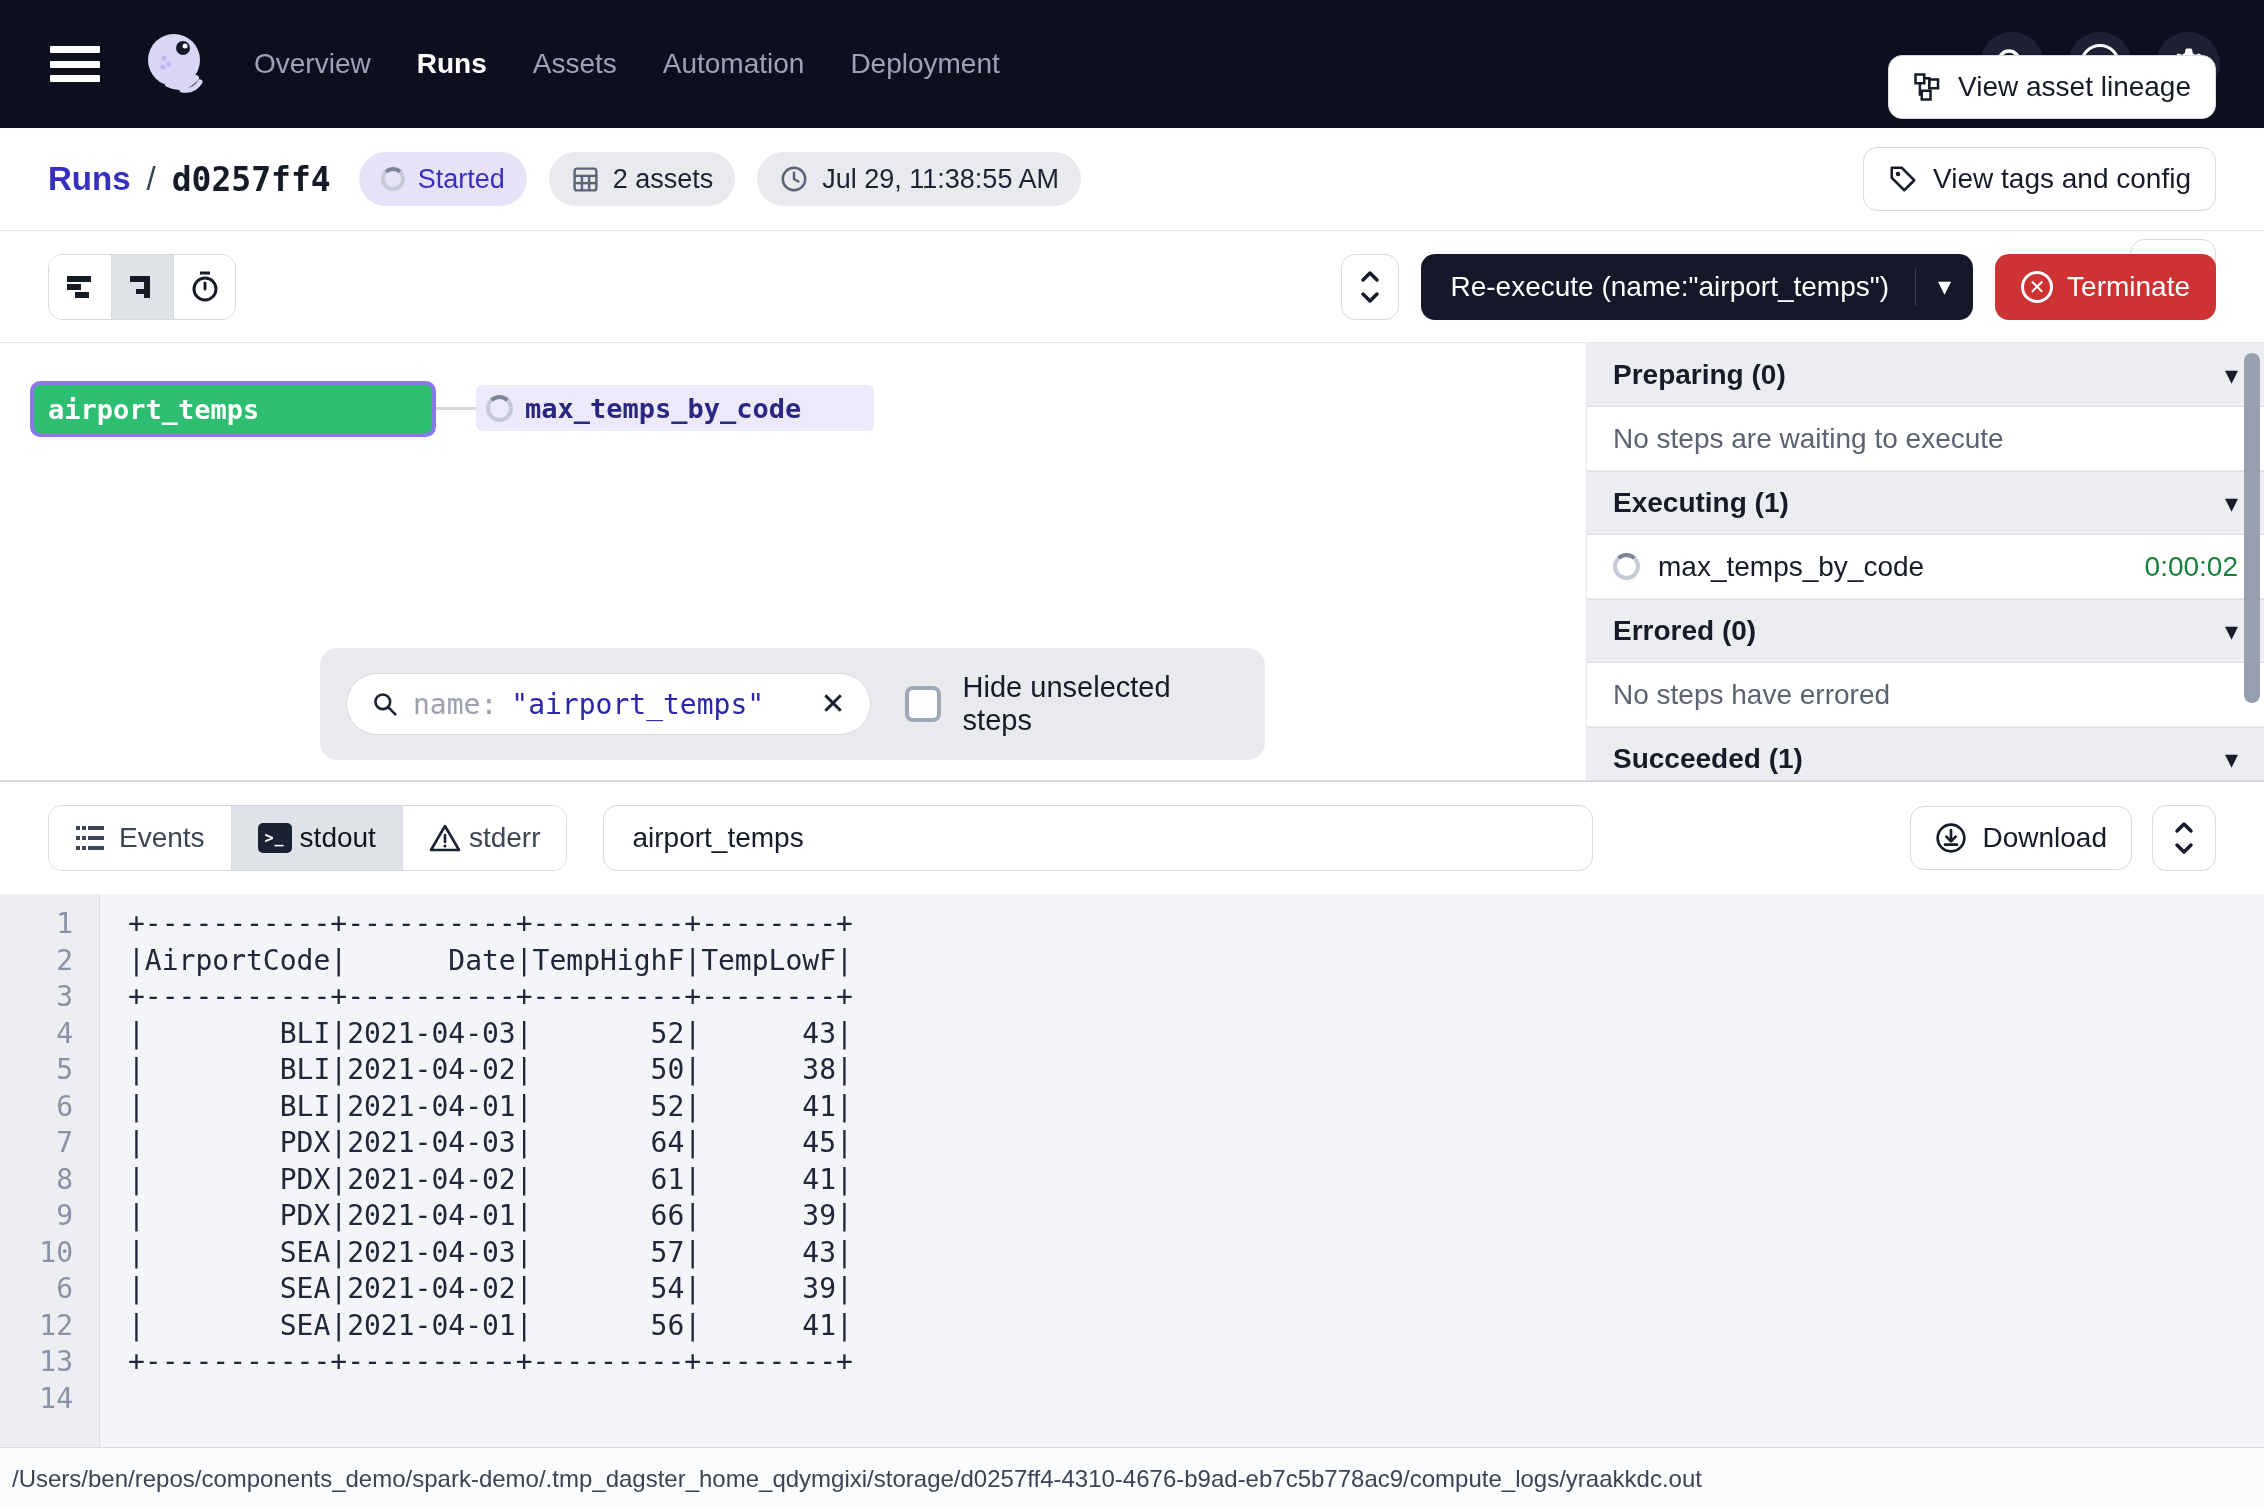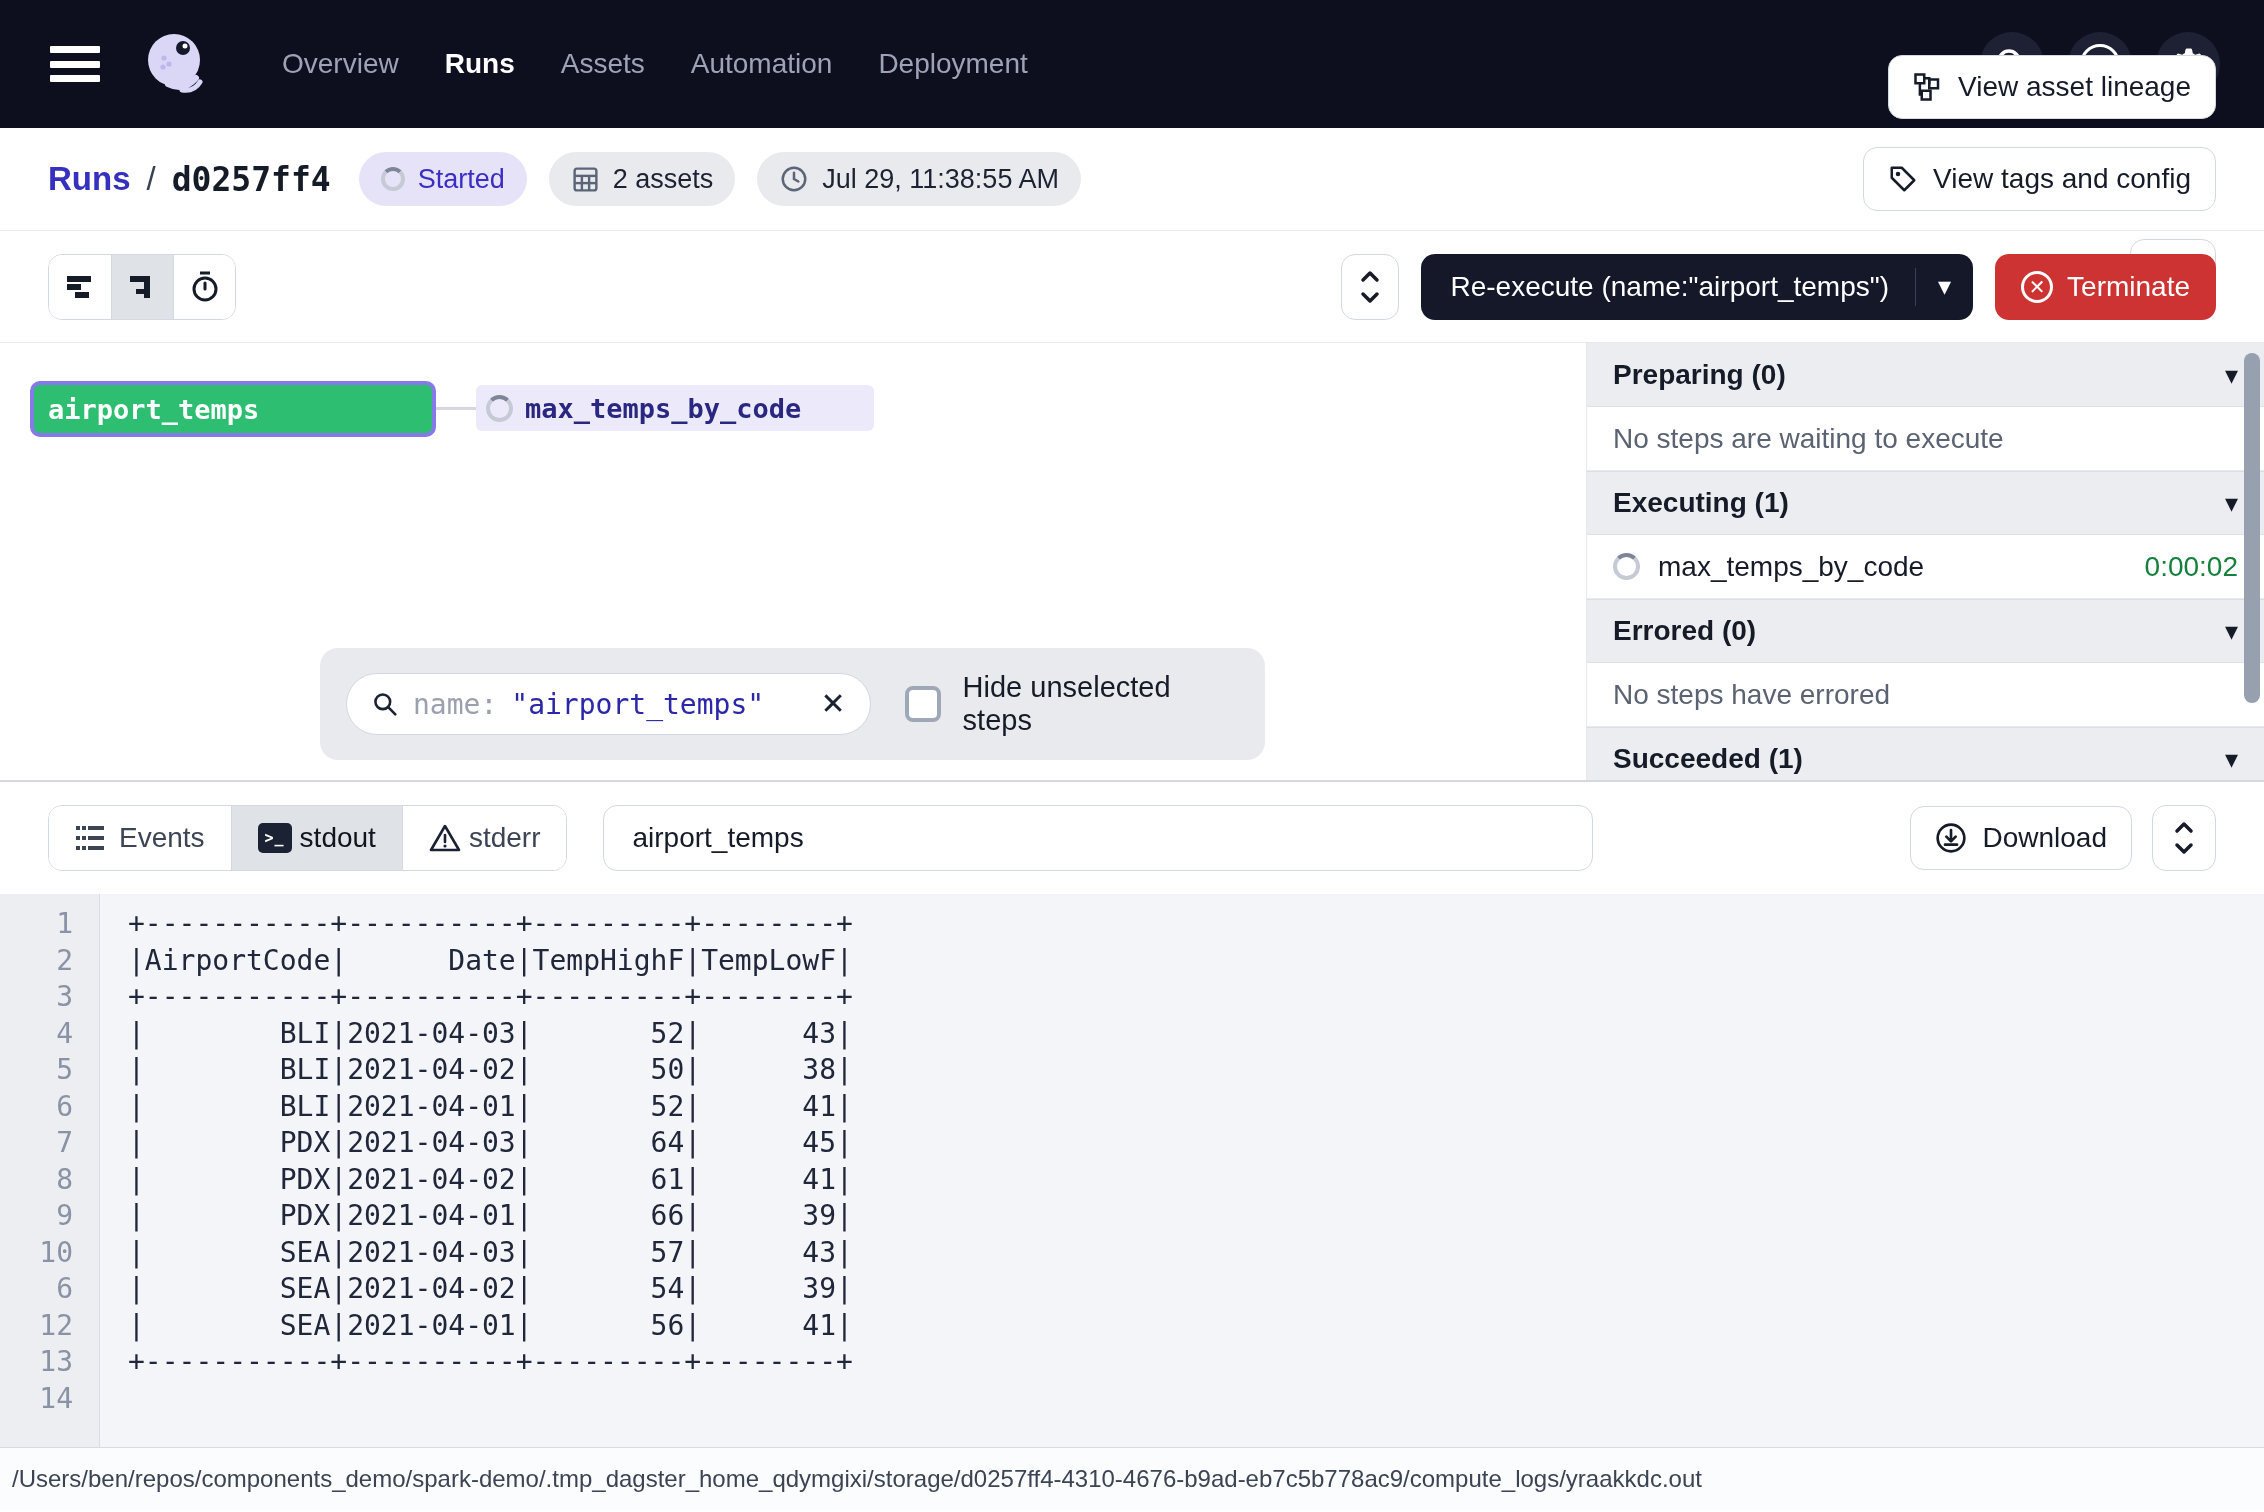--- a/index.html
+++ b/index.html
@@ -5,21 +5,21 @@
   * { margin:0; padding:0; box-sizing:border-box; }
   html,body { width:2264px; height:1512px; overflow:hidden; background:#fff;
     font-family:"Liberation Sans","DejaVu Sans",sans-serif; color:#161B28; }
   .mono { font-family:"DejaVu Sans Mono","Liberation Mono",monospace; }
 
   
   .topnav { height:128px; background:#0D0F1E; display:flex; align-items:center; padding:0 44px; }
   .hamburger { width:50px; height:36px; display:flex; flex-direction:column; justify-content:space-between; cursor:pointer; margin-left:6px;}
   .hamburger span { display:block; height:7px; background:#fff; border-radius:1px; }
   .logo { width:76px; height:76px; margin-left:38px; }
-  .navlinks { display:flex; gap:46px; margin-left:68px; }
+  .navlinks { display:flex; gap:46px; margin-left:40px; }
   .navlink { font-size:28px; color:#9DA2B6; cursor:pointer; }
   .navlink.active { color:#fff; font-weight:bold; }
   .topnav-spacer { flex:1; }
   .nav-iconbtn { width:64px; height:64px; border-radius:50%; background:#1D2133; display:flex; align-items:center; justify-content:center; margin-left:24px; cursor:pointer; }
 
   
   .crumbrow { height:103px; border-bottom:1px solid #E7E9ED; display:flex; align-items:center; padding:0 48px; background:#fff; }
   .crumb-link { color:#3530BE; font-size:33px; font-weight:600; cursor:pointer; }
   .crumb-sep { font-size:33px; color:#3A4252; margin:0 16px; }
   .crumb-runid { font-size:33px; font-weight:bold; color:#161B28; }

